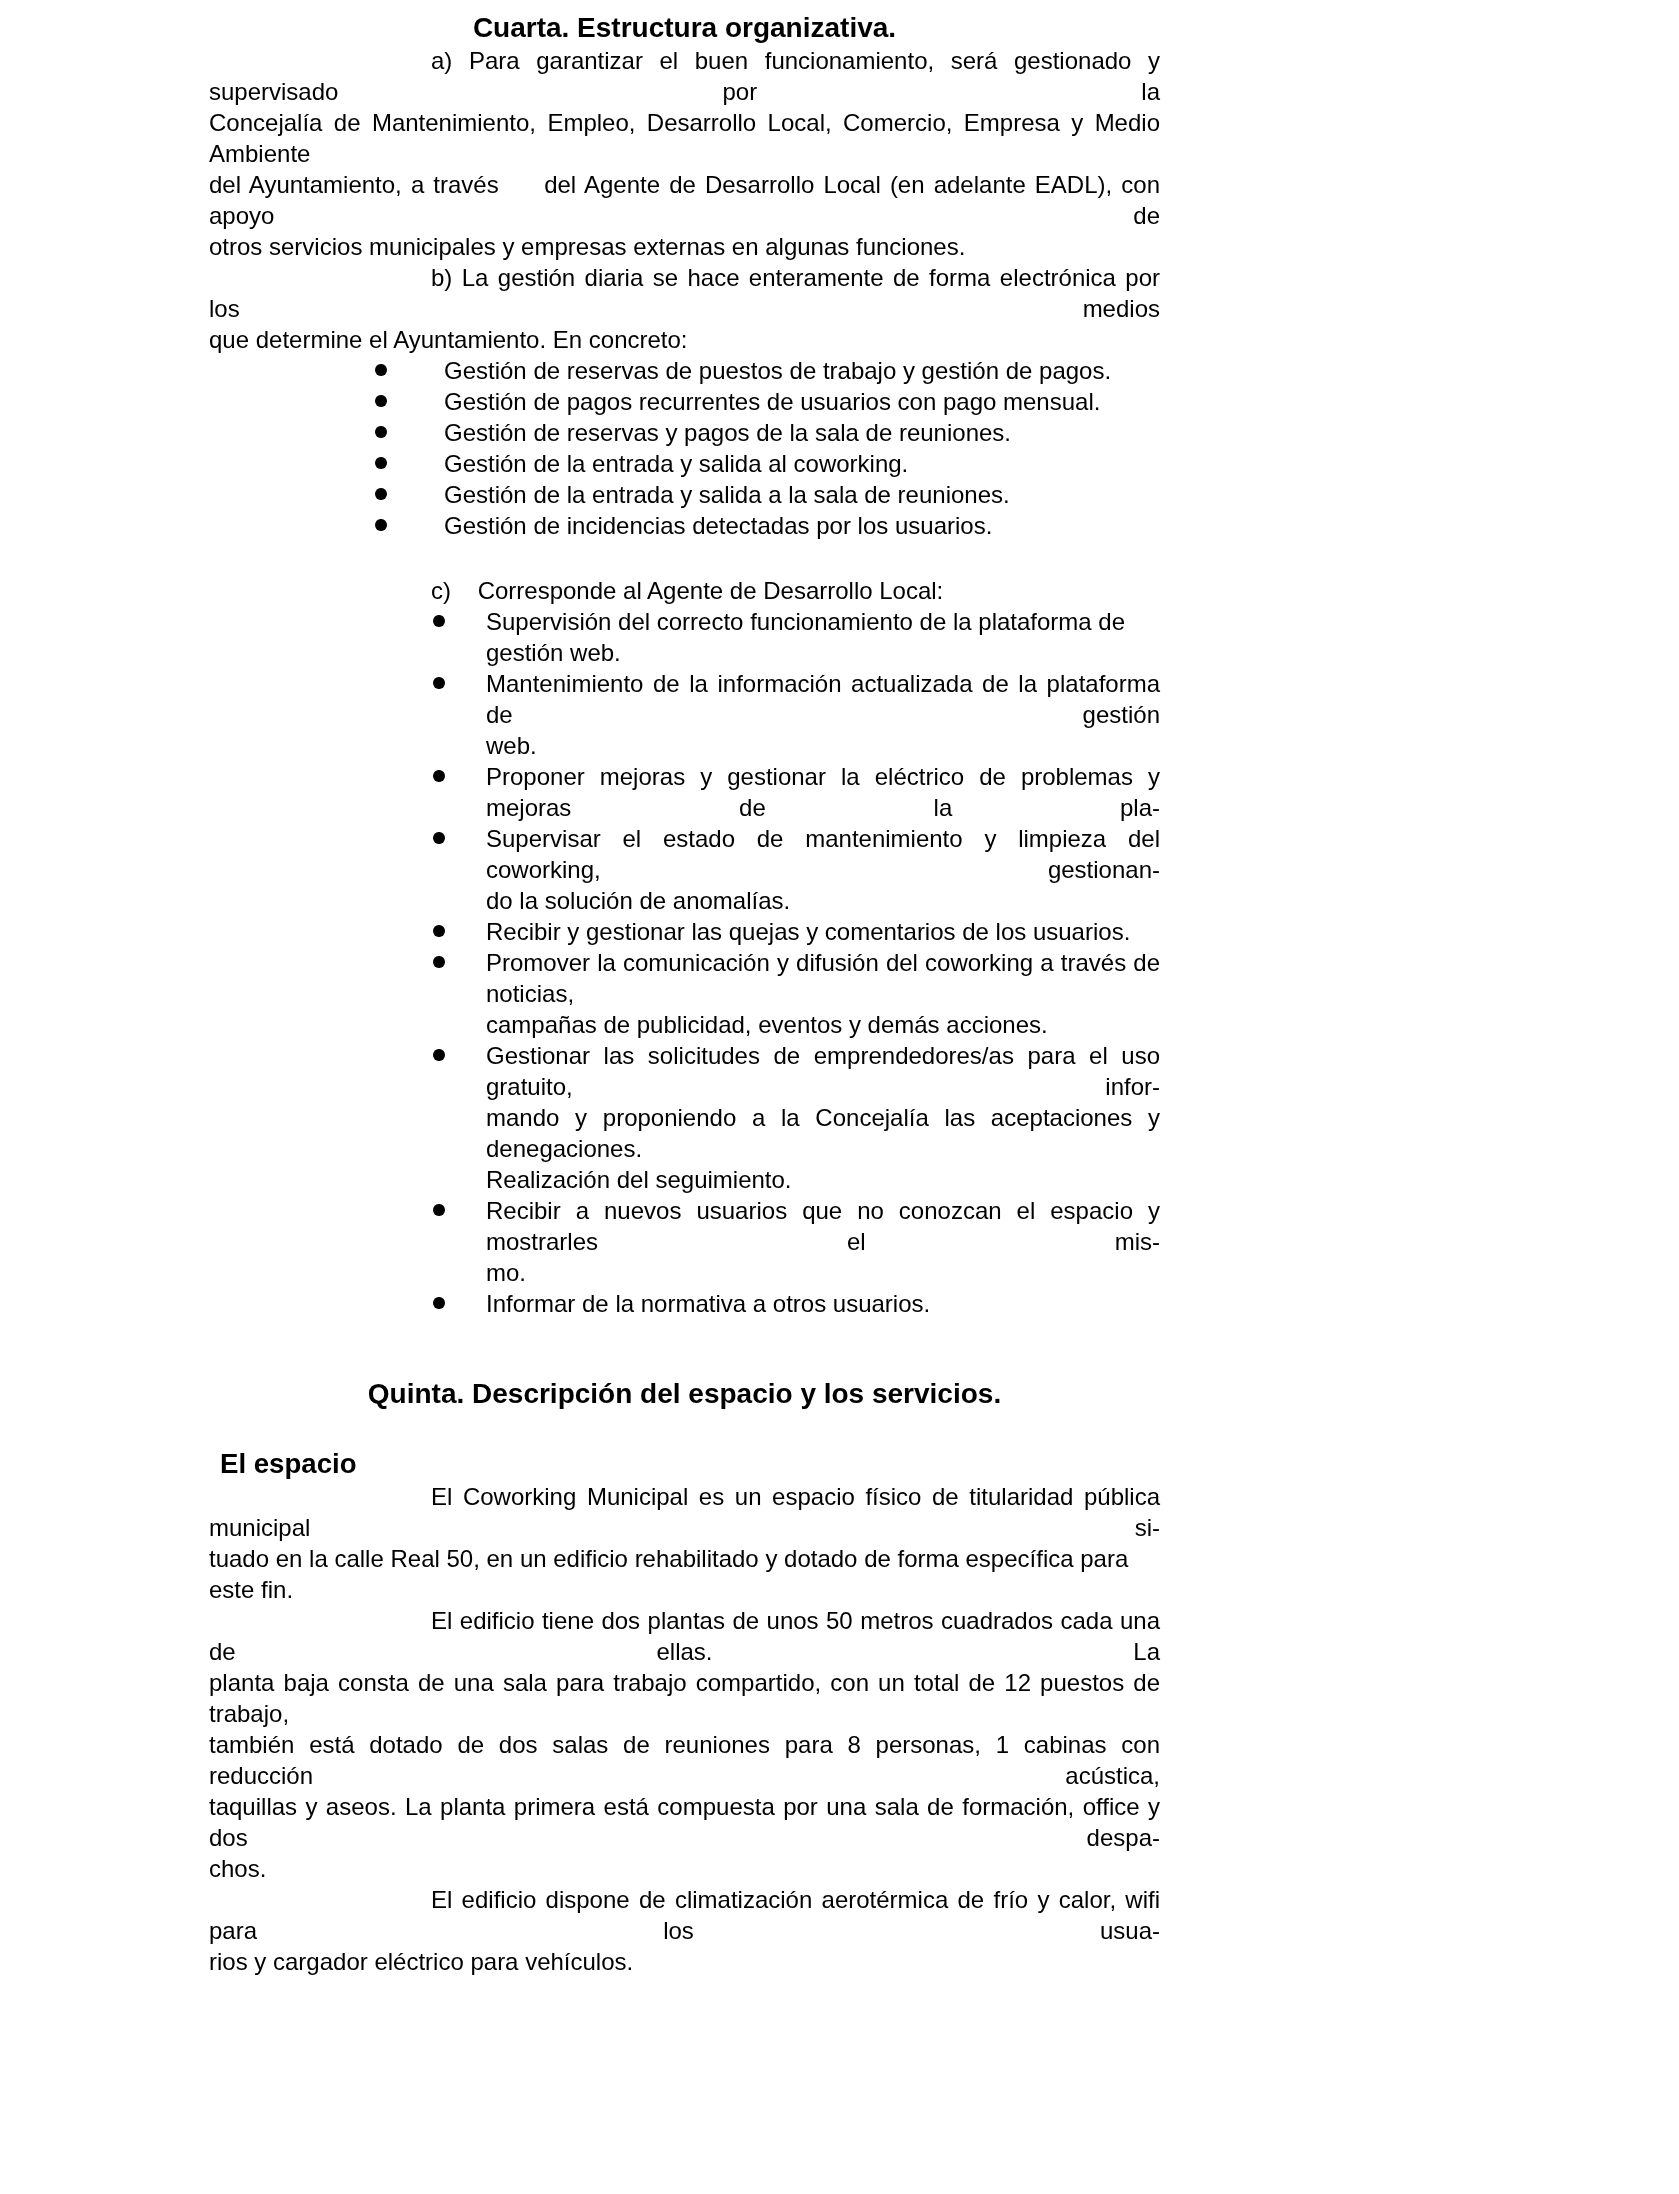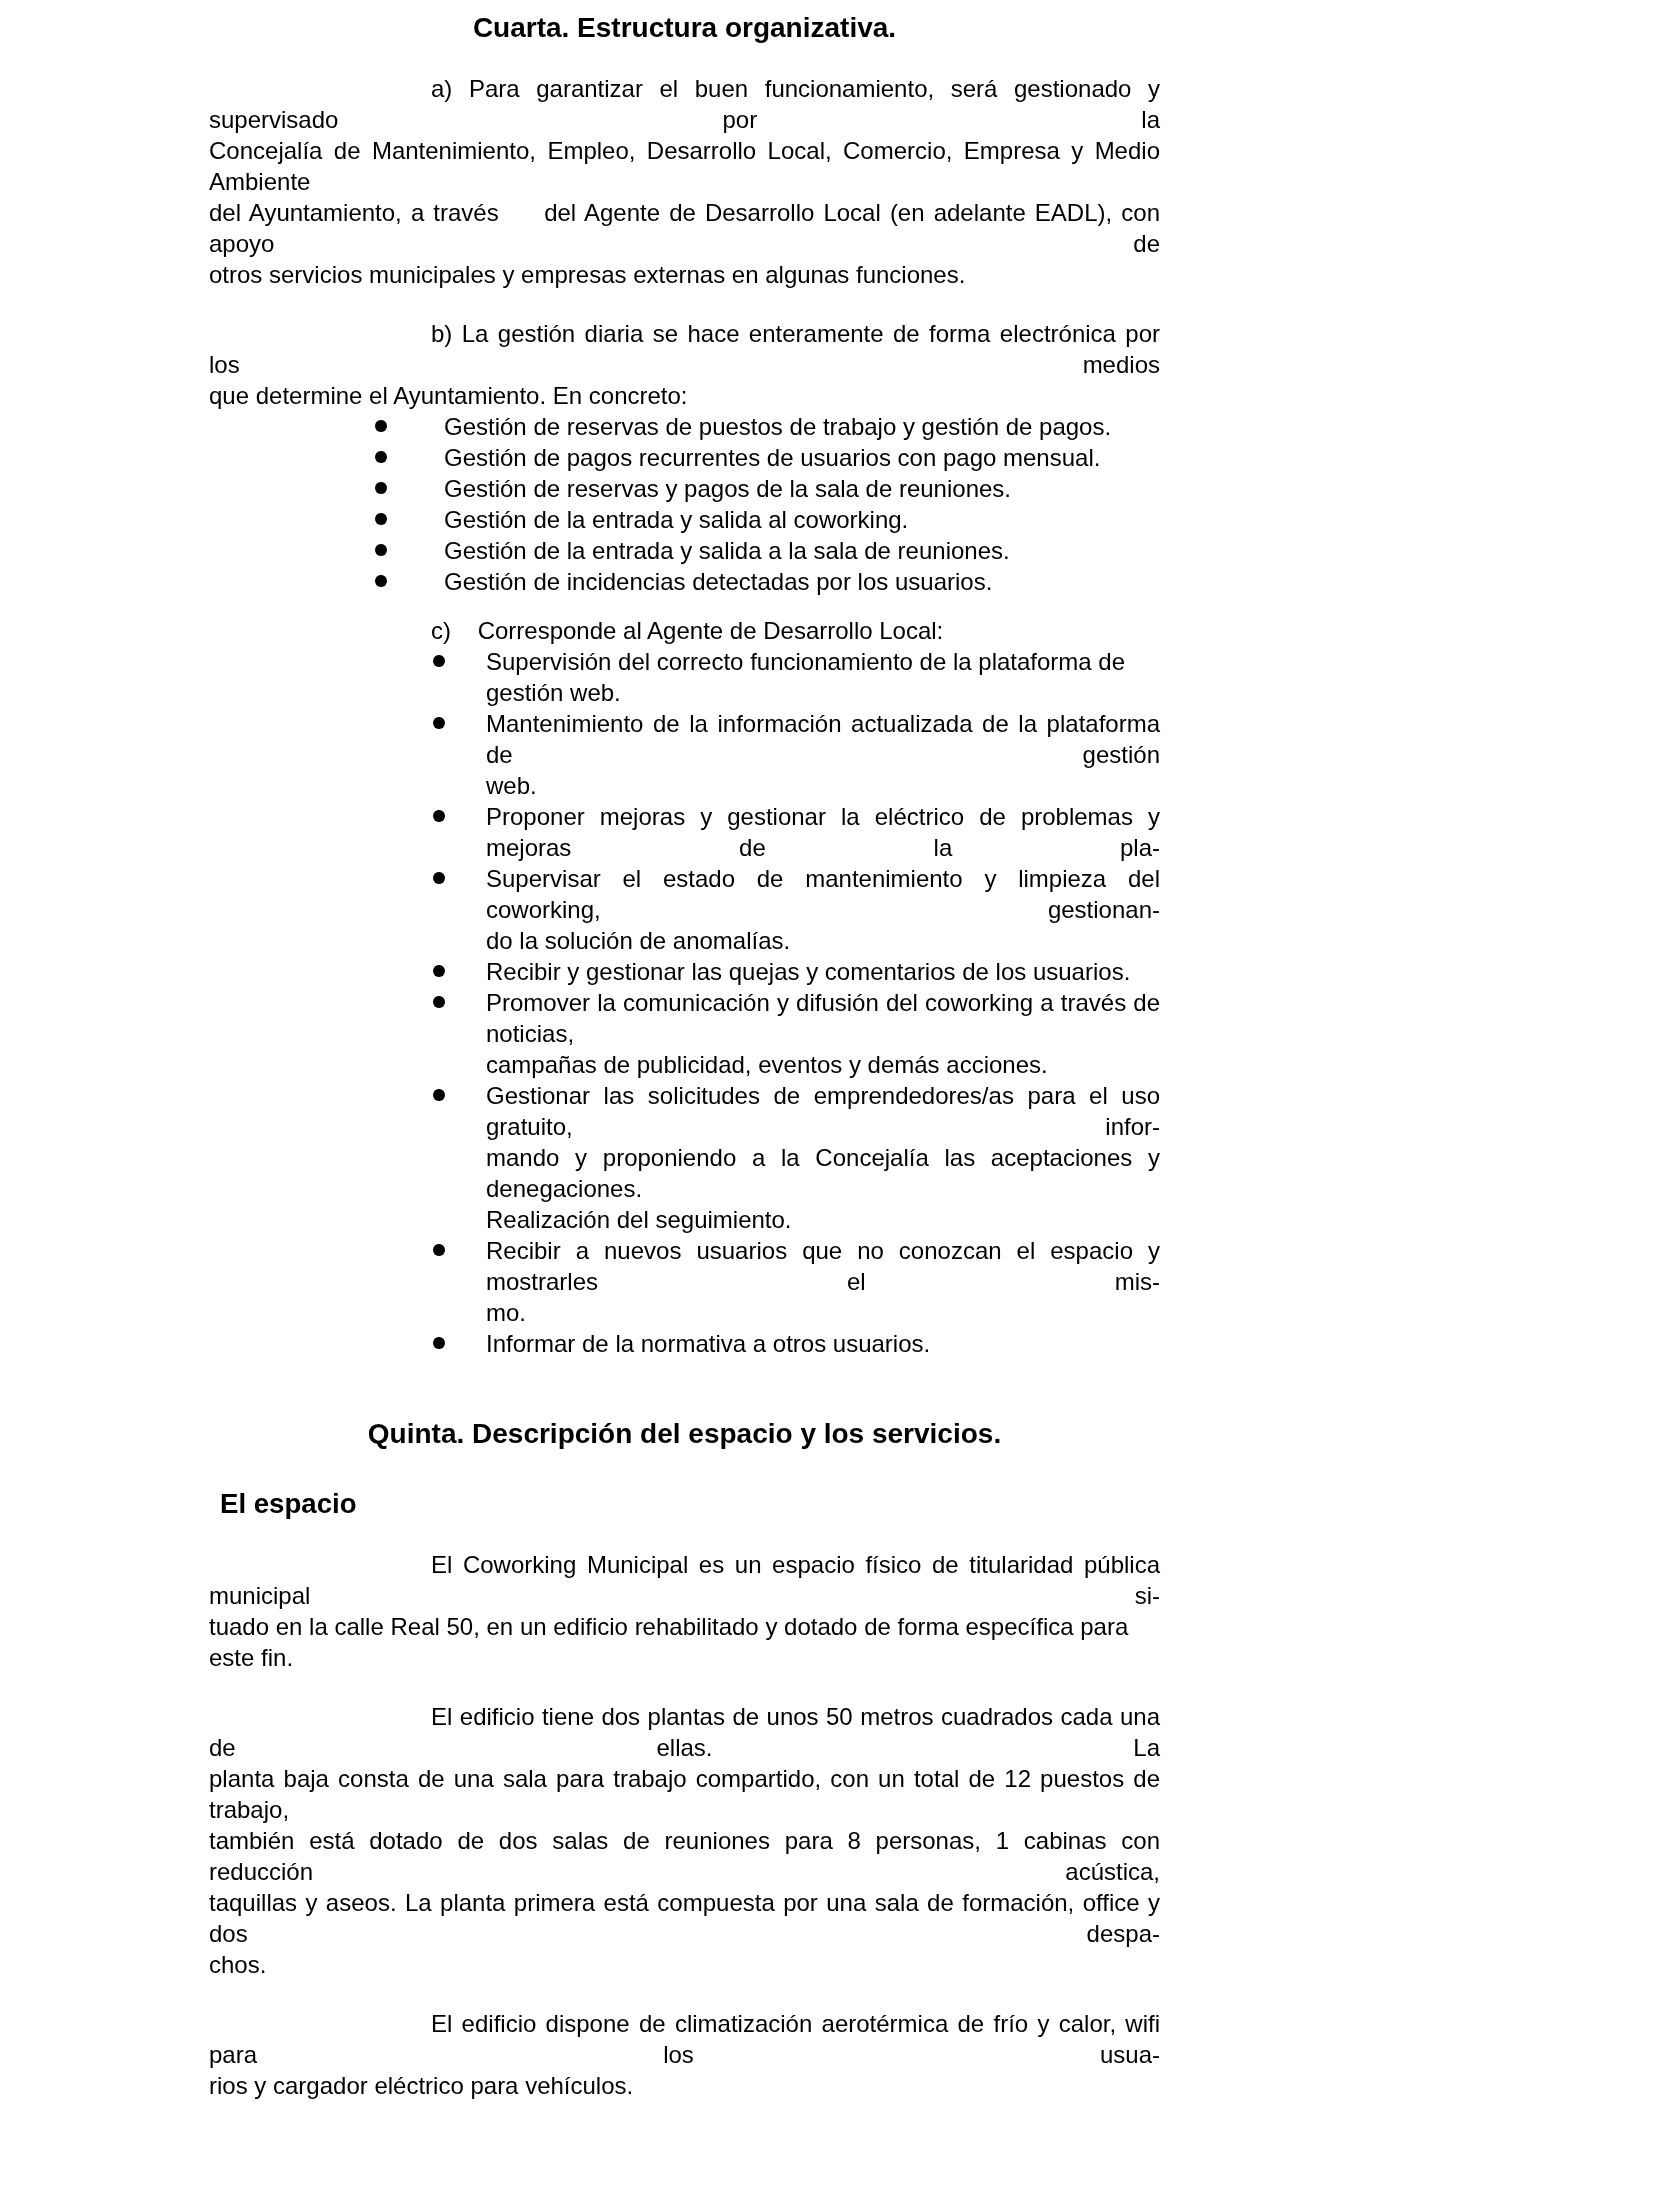--- a/index.html
+++ b/index.html
@@ -29,22 +29,22 @@
   }
   .doc-title.quinta { margin-top: 58px; }
   .sub-heading {
     font-size: 27.6px;
     line-height: 34px;
     font-weight: 700;
     text-align: left;
     margin-top: 36px;
     margin-left: 11px;
   }
-  .para { margin-top: 28px; }
-  .para-c { margin-top: 18px; }
+  .para { }
+  .para-c { margin-top: 34px; }
   
   .ln {
     text-align: justify;
     text-align-last: justify;
   }
   .ln-last {
     text-align: left;
   }
   .ind { text-indent: 222px; }
   

